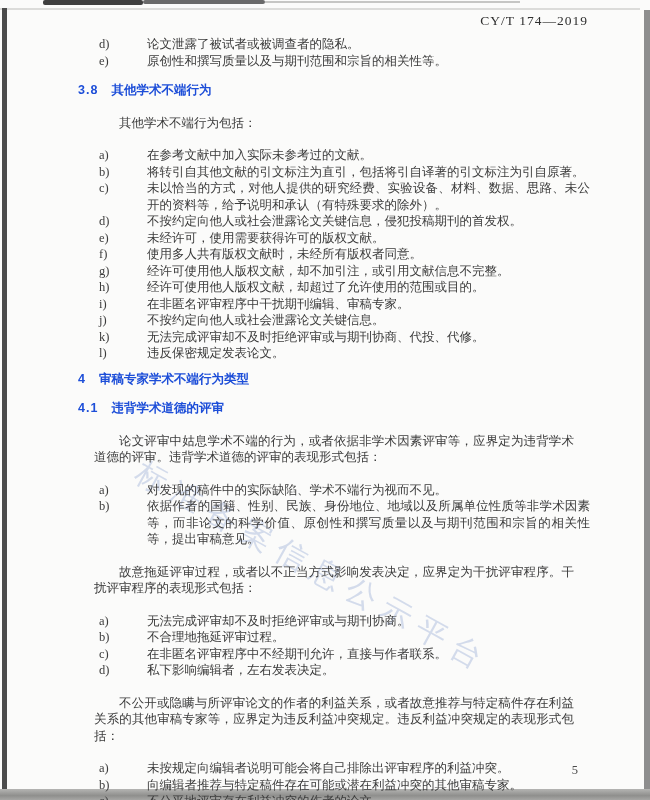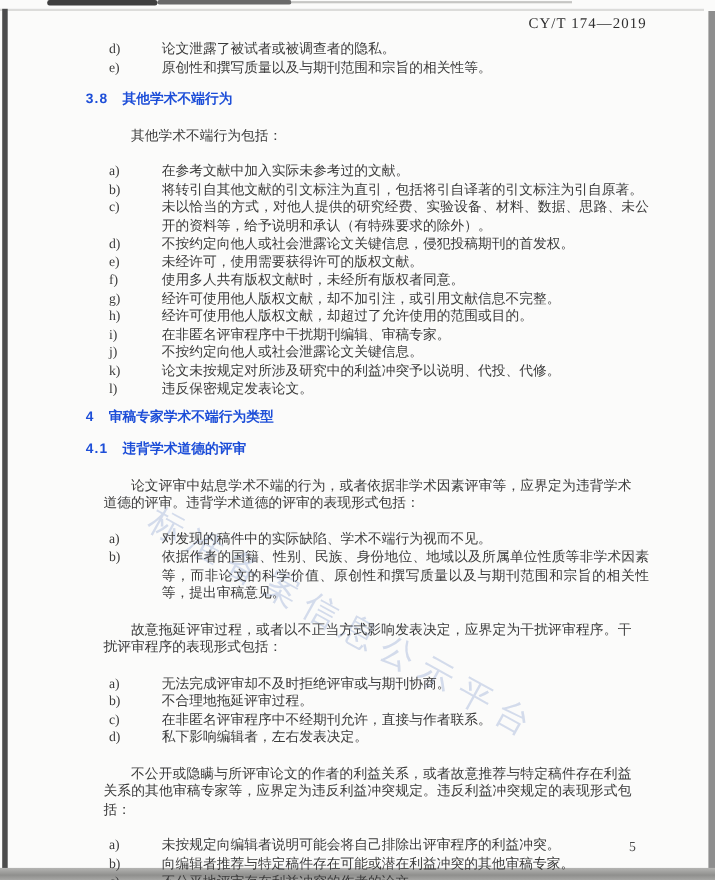--- a/index.html
+++ b/index.html
@@ -147,21 +147,21 @@
       <div class="li">
         <span class="letter">i)</span>
         <div class="litext">在非匿名评审程序中干扰期刊编辑、审稿专家。</div>
       </div>
       <div class="li">
         <span class="letter">j)</span>
         <div class="litext">不按约定向他人或社会泄露论文关键信息。</div>
       </div>
       <div class="li">
         <span class="letter">k)</span>
-        <div class="litext">论文未按规定对所涉及研究中的利益冲突予以说明、代投、代修。</div>
+        <div class="litext">无法完成评审却不及时拒绝评审或与期刊协商、代投、代修。</div>
       </div>
       <div class="li">
         <span class="letter">l)</span>
         <div class="litext">违反保密规定发表论文。</div>
       </div>
       <div class="heading h1"><span class="hnum">4</span><span class="htitle">审稿专家学术不端行为类型</span></div>
       <div class="heading h2"><span class="hnum">4.1</span><span class="htitle">违背学术道德的评审</span></div>
       <p class="para">论文评审中姑息学术不端的行为，或者依据非学术因素评审等，应界定为违背学术道德的评审。违背学术道德的评审的表现形式包括：</p>
       <div class="li">
         <span class="letter">a)</span>

